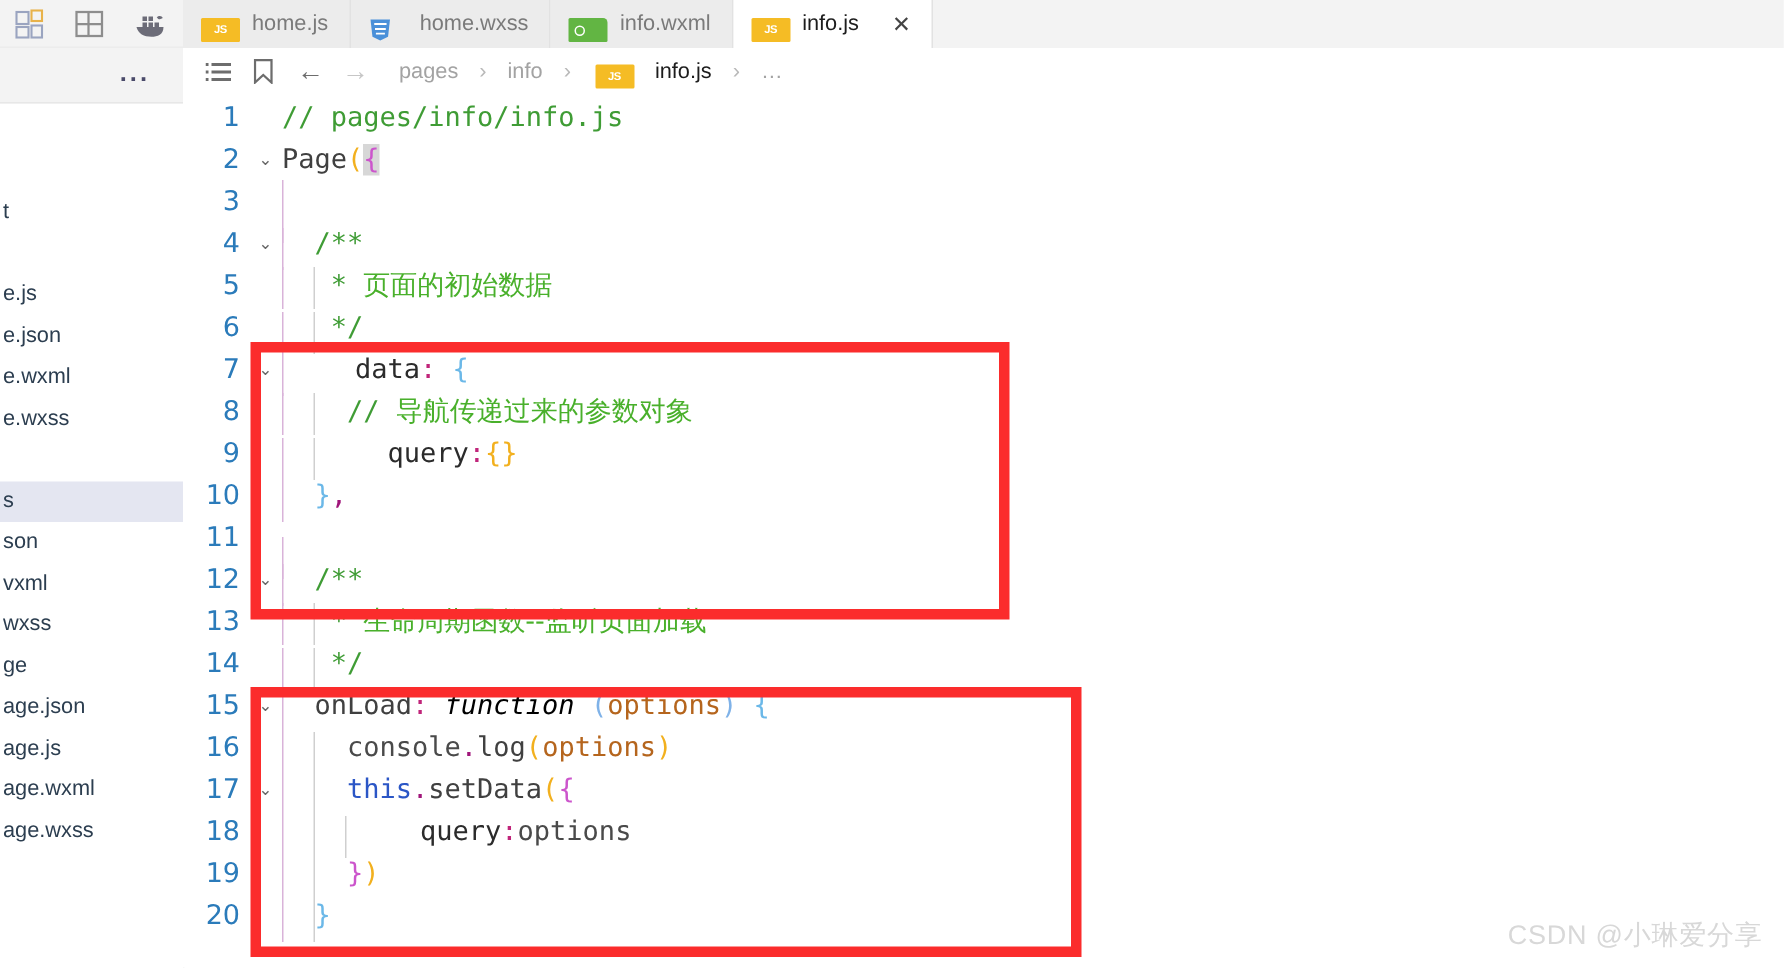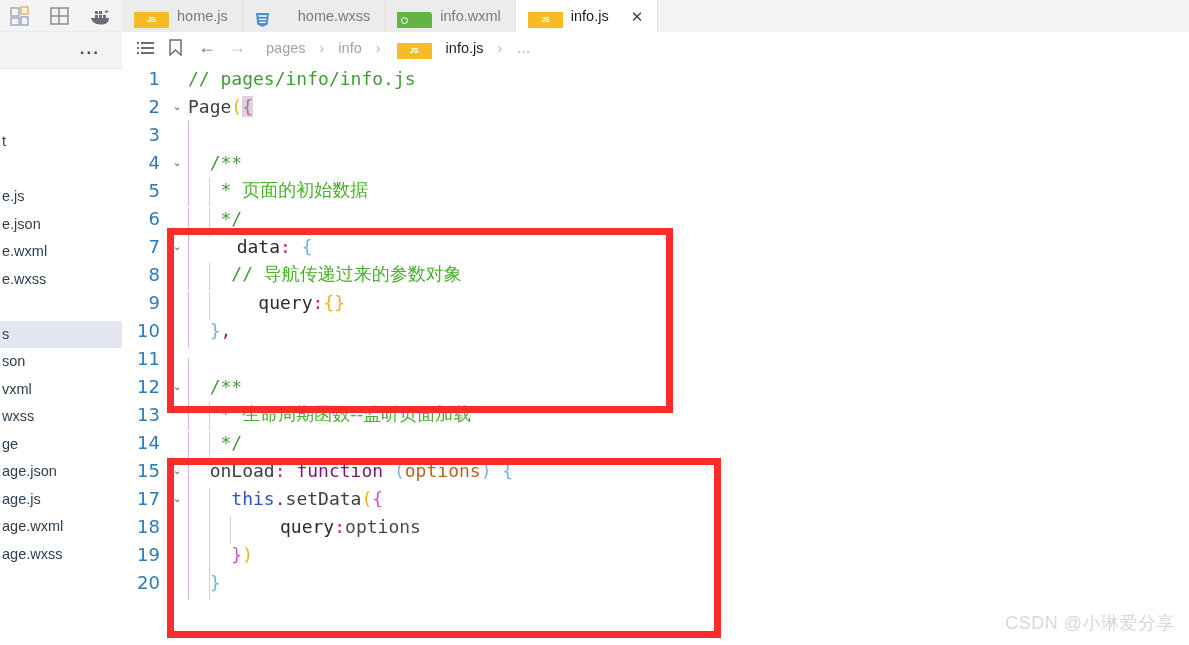--- a/index.html
+++ b/index.html
@@ -91,21 +91,21 @@
     color: #1d1d1d;
   }
   .tab-filler { flex: 1; background: #f3f3f3; }
   .tab-close {
     font-size: 15px;
     color: #444;
     margin-left: 14px;
     line-height: 1;
   }
   .ficon {
-    width: 35px; height: 16px;
+    width: 26px; height: 16px;
     display: inline-block;
     position: relative;
     flex: 0 0 auto;
     margin-top: 7px;
   }
   .ficon-js {
     background: #f5bc25;
     border-radius: 1px;
     color: #fff;
     font-size: 7.5px;
@@ -218,21 +218,21 @@
     width: 1px;
     background: #d9b3d9;
   }
   .guide.inner { background: #cfcfcf; }
 
   
   .t-comment { color: #3f9c35; }
   .t-comment-cn { color: #49b02b; }
   .t-key      { color: #2b2b2b; padding-left: 27px; }
   .t-ident    { color: #4a4a4a; }
-  .t-kw       { color: #701a75; }
+  .t-kw       { color: #000000; font-style: italic; }
   .t-this     { color: #2b56c6; }
   .t-fn       { color: #404040; }
   .t-param    { color: #b5651d; }
   .t-paren-y  { color: #f2b01e; }
   .t-paren-b  { color: #7fb2e8; }
   .t-brace-m  { color: #cc55cc; }
   .t-brace-b  { color: #6bb8e8; }
   .t-colon    { color: #c0257a; }
   .t-comma    { color: #a0157a; }
   .cursor-sel { background: #d7d7d7; }
@@ -470,20 +470,25 @@
     <span class="fold"></span>
     <span class="code"><span class="guide" style="left:0px;top:0;height:28px;"></span><span class="guide inner" style="left:21px;top:0;height:28px;"></span><span class="t-comment">   */</span></span>
   </div>
 
   <div class="line">
     <span class="gutter">15</span>
     <span class="fold">⌄</span>
     <span class="code"><span class="guide" style="left:0px;top:0;height:28px;"></span><span class="t-fn">  onLoad</span><span class="t-colon">:</span><span class="t-kw"> function</span><span class="t-paren-b"> (</span><span class="t-param">options</span><span class="t-paren-b">)</span><span class="t-brace-b"> {</span></span>
   </div>
 
+  <div class="line">
+    <span class="gutter">16</span>
+    <span class="fold"></span>
+    <span class="code"><span class="guide" style="left:0px;top:0;height:28px;"></span><span class="guide inner" style="left:21px;top:0;height:28px;"></span><span class="t-ident">    console</span><span class="t-comma">.</span><span class="t-fn">log</span><span class="t-paren-y">(</span><span class="t-param">options</span><span class="t-paren-y">)</span></span>
+  </div>
 
   <div class="line">
     <span class="gutter">17</span>
     <span class="fold">⌄</span>
     <span class="code"><span class="guide" style="left:0px;top:0;height:28px;"></span><span class="guide inner" style="left:21px;top:0;height:28px;"></span><span class="t-this">    this</span><span class="t-comma">.</span><span class="t-fn">setData</span><span class="t-paren-y">(</span><span class="t-brace-m">{</span></span>
   </div>
 
   <div class="line">
     <span class="gutter">18</span>
     <span class="fold"></span>

